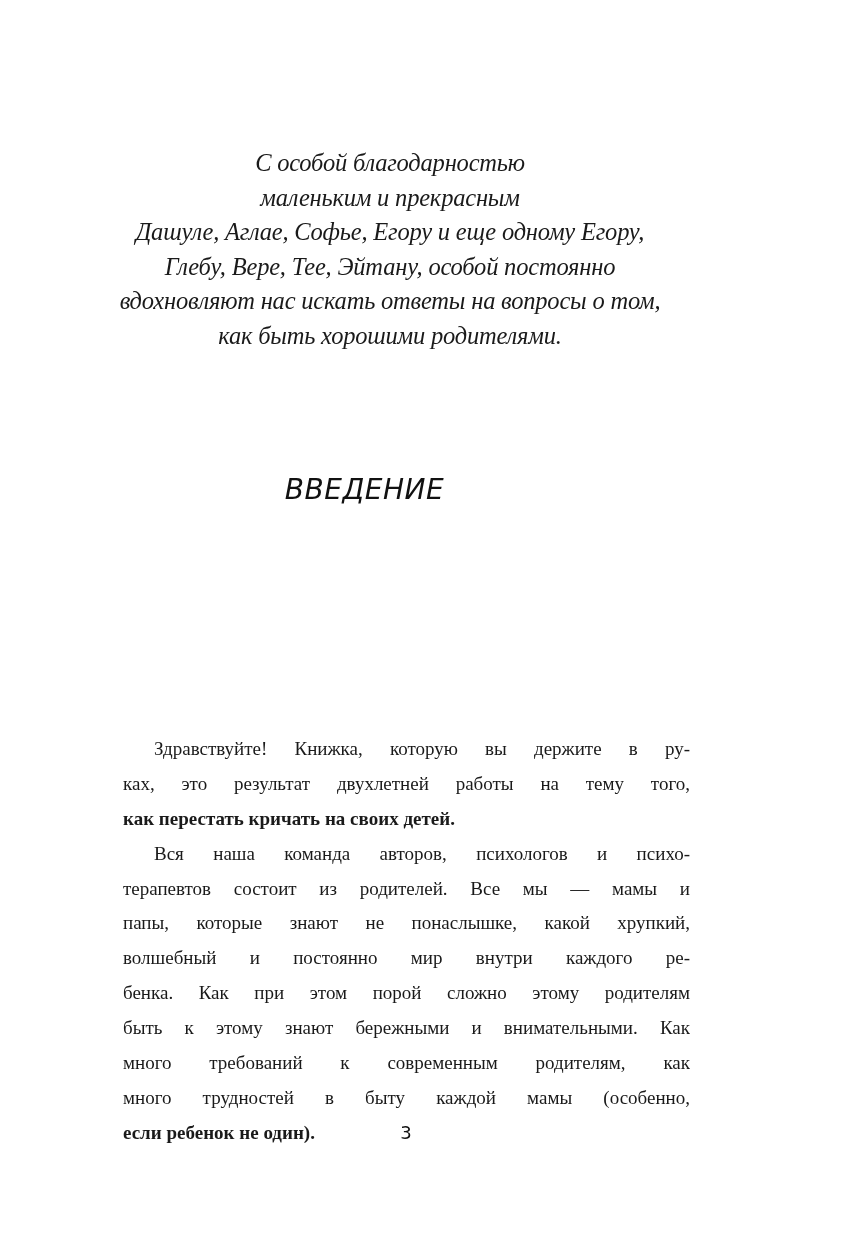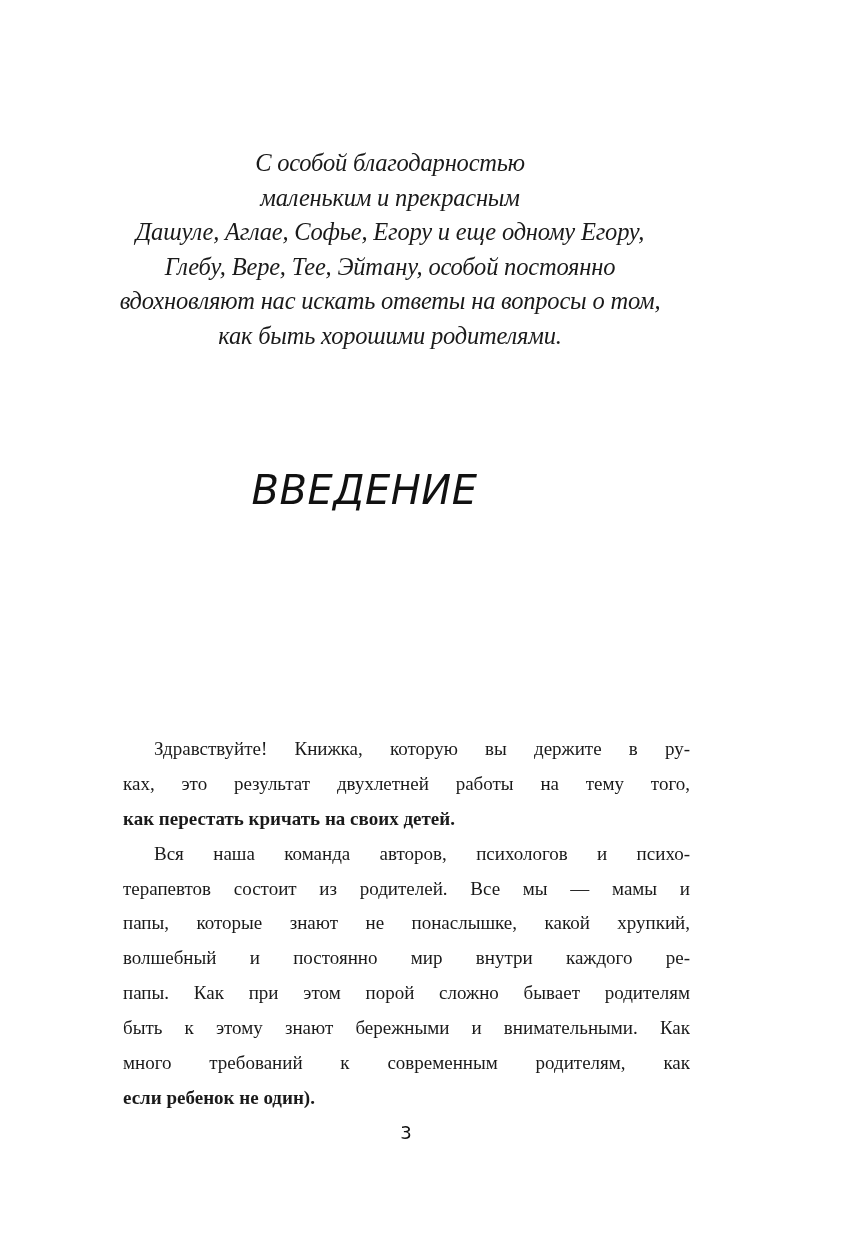--- a/index.html
+++ b/index.html
@@ -35,21 +35,21 @@
     }
     .chapter-title {
       position: absolute;
       left: 0;
       width: 729px;
       top: 462px;
       text-align: center;
       font-family: "DejaVu Sans", "Liberation Sans", sans-serif;
       font-style: italic;
       font-weight: normal;
-      font-size: 40px;
+      font-size: 28px;
       letter-spacing: 0.5px;
       line-height: 56px;
       color: #111111;
       margin: 0;
     }
     .body-text {
       position: absolute;
       left: 123px;
       top: 732px;
       width: 567px;
@@ -102,20 +102,21 @@
   <div class="paragraph">
     <span class="line first">Здравствуйте! Книжка, которую вы держите в ру-</span>
     <span class="line">ках, это результат двухлетней работы на тему того,</span>
     <span class="line last">как перестать кричать на своих детей.</span>
   </div>
   <div class="paragraph">
     <span class="line first">Вся наша команда авторов, психологов и психо-</span>
     <span class="line">терапевтов состоит из родителей. Все мы — мамы и</span>
     <span class="line">папы, которые знают не понаслышке, какой хрупкий,</span>
     <span class="line">волшебный и постоянно мир внутри каждого ре-</span>
-    <span class="line">папы. Как при этом порой сложно бывает родителям</span>
+    <span class="line">бенка. Как при этом порой сложно этому родителям</span>
     <span class="line">быть к этому знают бережными и внимательными. Как</span>
     <span class="line">много требований к современным родителям, как</span>
+    <span class="line">много трудностей в быту каждой мамы (особенно,</span>
     <span class="line last">если ребенок не один).</span>
   </div>
 </div>
 
 <div class="page-number">3</div>
 
 </body></html>

